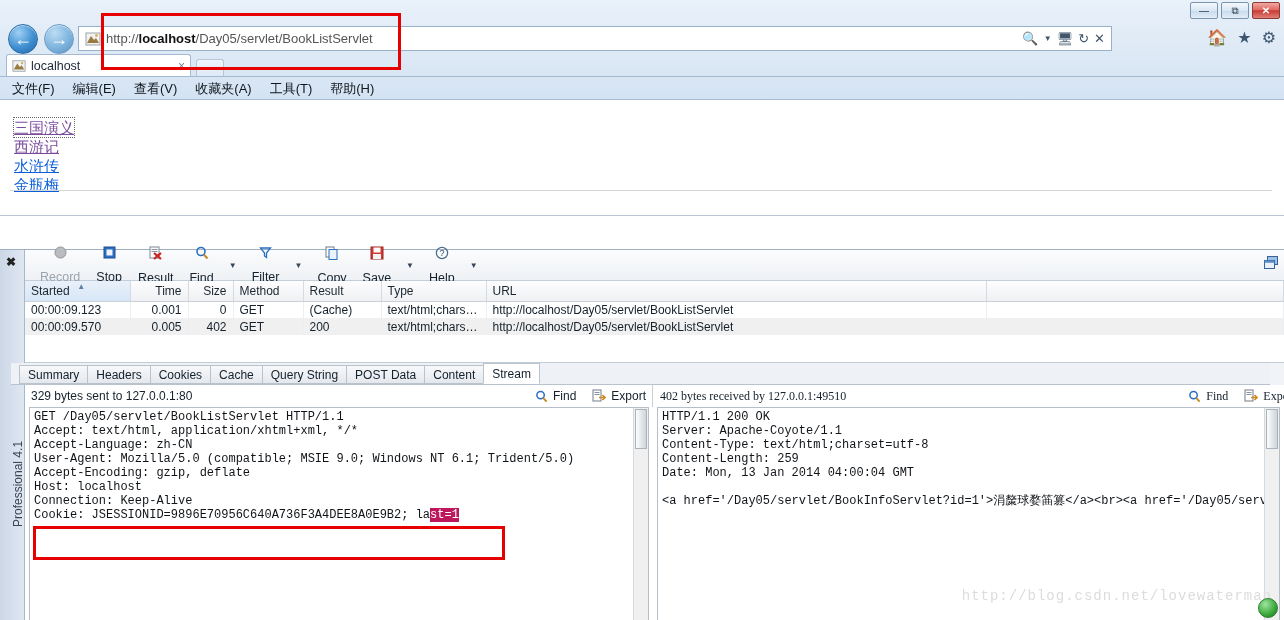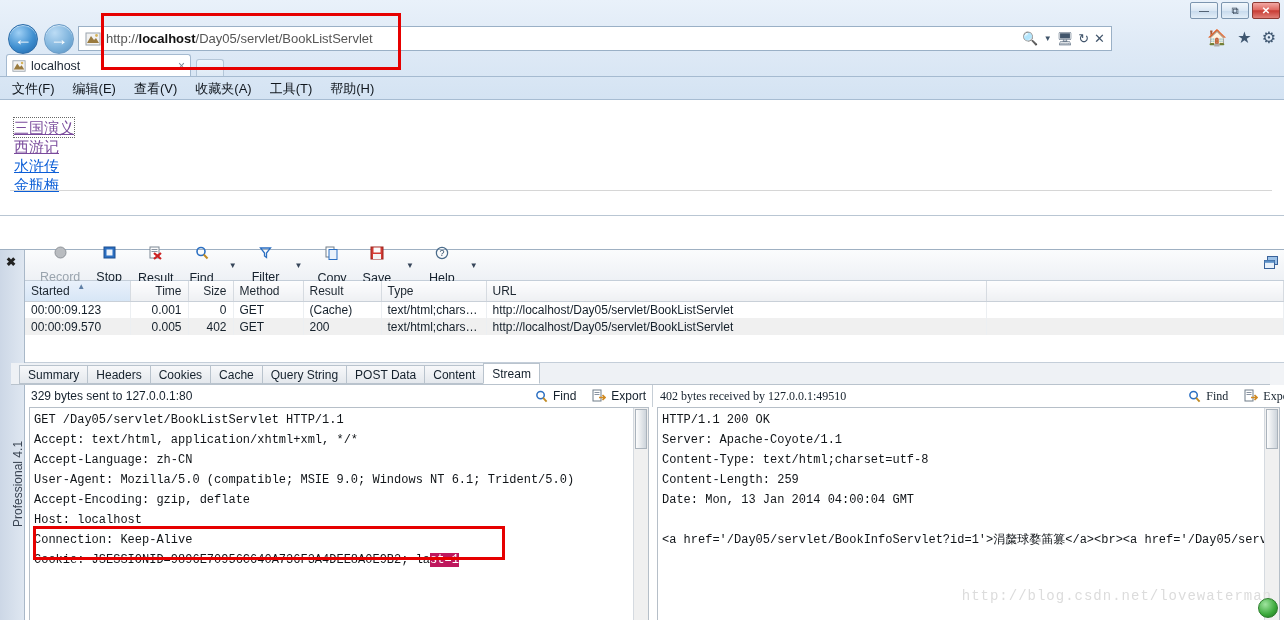--- a/index.html
+++ b/index.html
@@ -187,21 +187,21 @@
   .hw-panes { position:absolute; left:25px; top:157px; width:1259px; height:214px; background:#fff; }
   .pane {
     position:absolute; top:0; height:214px; background:#fff;
     border:1px solid #b6bfc8; overflow:hidden;
   }
   .pane.left { left:4px; width:620px; }
   .pane.right { left:632px; width:623px; }
   .pane pre {
     margin:0; padding:2px 4px;
     font-family:"Liberation Mono","DejaVu Sans Mono",monospace;
-    font-size:12px; line-height:20px; color:#101418; white-space:pre;
+    font-size:12px; line-height:14px; color:#101418; white-space:pre;
   }
   .sel { background:#be185d; color:#fff; }
 
   .pane-sb {
     position:absolute; right:0; top:0; width:15px; height:212px;
     background:#f0f0f0; border-left:1px solid #d5dae0;
   }
   .pane-sb .thumb {
     position:absolute; left:1px; top:1px; width:12px; height:40px;
     background: linear-gradient(to right,#fdfdfd,#cdd4db); border:1px solid #aab3bc;

